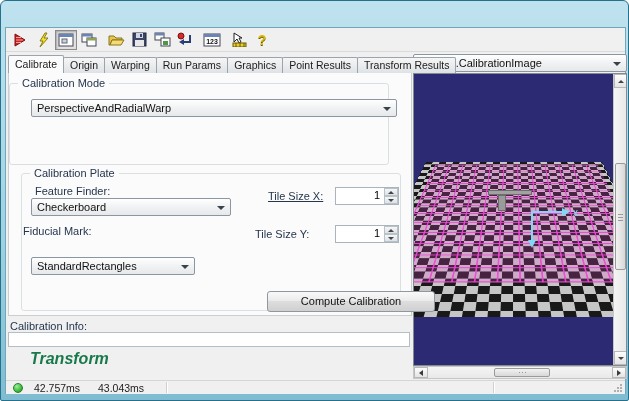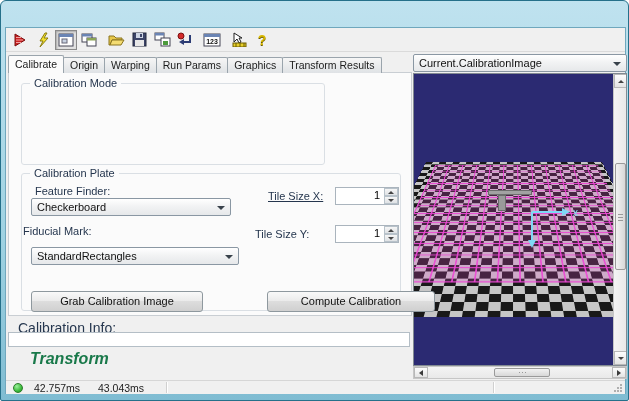--- a/index.html
+++ b/index.html
@@ -61,21 +61,21 @@
     border:none; background:#fff; width:calc(100% - 16px); padding-right:2px; font-family:"Liberation Sans",sans-serif; }
   .numud .spin { position:absolute; right:0; top:0; bottom:0; width:14px; display:flex; flex-direction:column; }
   .numud .spin > div { flex:1; border:1px solid #b8c2ca; background:linear-gradient(#f6f6f6,#dfe2e5);
     display:flex; align-items:center; justify-content:center; }
   .tri-up { width:0; height:0; border-left:3px solid transparent; border-right:3px solid transparent; border-bottom:3px solid #444; }
   .tri-dn { width:0; height:0; border-left:3px solid transparent; border-right:3px solid transparent; border-top:3px solid #444; }
   .btn { position:absolute; height:21px; border:1px solid #8e989e; border-radius:3px;
     background:linear-gradient(#f9f9f9,#eaeaea 49%,#dddddd 50%,#d0d0d0);
     font-size:11px; color:#111; text-align:center; line-height:19px; }
   
-  #calinfo-label { position:absolute; left:12px; top:292px; font-size:14px; color:#25364e; }
+  #calinfo-label { position:absolute; left:4px; top:292px; font-size:11px; color:#25364e; }
   #calinfo-input { position:absolute; left:2px; top:304px; width:402px; height:15px;
     border:1px solid #b4bec6; background:#fff; font-size:10px; font-family:"Liberation Sans",sans-serif; }
   #calibrated { position:absolute; left:24px; top:322px; font-size:16px; font-weight:bold;
     font-style:italic; color:#19794a; }
   
   #img-combo { position:absolute; left:407px; top:26px; width:214px; height:18px; }
   #display { position:absolute; left:407px; top:45px; width:214px; height:293px;
     border:1px solid #828a92; background:#2b2a72; overflow:hidden; }
   #display-content { position:absolute; left:0; top:0; right:13px; bottom:0; overflow:hidden; }
   #scene { position:absolute; left:0; top:79px; width:201px; height:164px; overflow:hidden; }
@@ -205,39 +205,44 @@
         <span id="icon-help-label">?</span>
       </div>
     </div>
 
     <div id="tabs">
       <div class="tab active">Calibrate</div>
       <div class="tab">Origin</div>
       <div class="tab">Warping</div>
       <div class="tab">Run Params</div>
       <div class="tab">Graphics</div>
+      <div class="tab">Point Results</div>
       <div class="tab">Transform Results</div>
     </div>
 
     <div id="tabpage">
 
-      <div class="groupbox" style="left:12px; top:10px; width:304px; height:82px;">
+      <div class="groupbox" style="left:0; top:10px; width:380px; height:82px;">
         <span class="gb-caption">Calibration Mode</span>
+      </div>
+      <div class="combo" style="left:22px; top:26px; width:366px;">
+        <span>PerspectiveAndRadialWarp</span>
+        <span class="arrow"></span>
       </div>
 
       <div class="groupbox" style="left:12px; top:100px; width:380px; height:138px;">
         <span class="gb-caption">Calibration Plate</span>
       </div>
       <div class="lbl" style="left:26px; top:112px;">Feature Finder:</div>
       <div class="combo" style="left:22px; top:125px; width:200px;">
         <span>Checkerboard</span>
         <span class="arrow"></span>
       </div>
       <div class="lbl" style="left:14px; top:152px;">Fiducial Mark:</div>
-      <div class="combo" style="left:22px; top:174px; width:208px;">
+      <div class="combo" style="left:22px; top:184px; width:164px;">
         <span>StandardRectangles</span>
         <span class="arrow"></span>
       </div>
 
       <div class="lbl" style="left:259px; top:117px;text-decoration:underline;">Tile Size X:</div>
       <div class="numud" style="left:326px; top:114px; width:64px;">
         <input class="val" value="1" style="">
         <div class="spin">
           <div>
               <span class="tri-up"></span>
@@ -253,21 +258,20 @@
         <div class="spin">
           <div>
               <span class="tri-up"></span>
             </div>
           <div>
               <span class="tri-dn"></span>
             </div>
         </div>
       </div>
 
-      <div class="btn" style="left:22px; top:218px; width:172px;">Grab Calibration Image</div>
       <div class="btn" style="left:226px; top:218px; width:168px;margin-left:32px;">Compute Calibration</div>
     </div>
 
     <div id="calinfo-label">Calibration Info:</div>
     <input id="calinfo-input" value="" style="">
     <div id="calibrated">Transform</div>
 
     <div class="combo" id="img-combo">
       <span>Current.CalibrationImage</span>
       <span class="arrow"></span>

